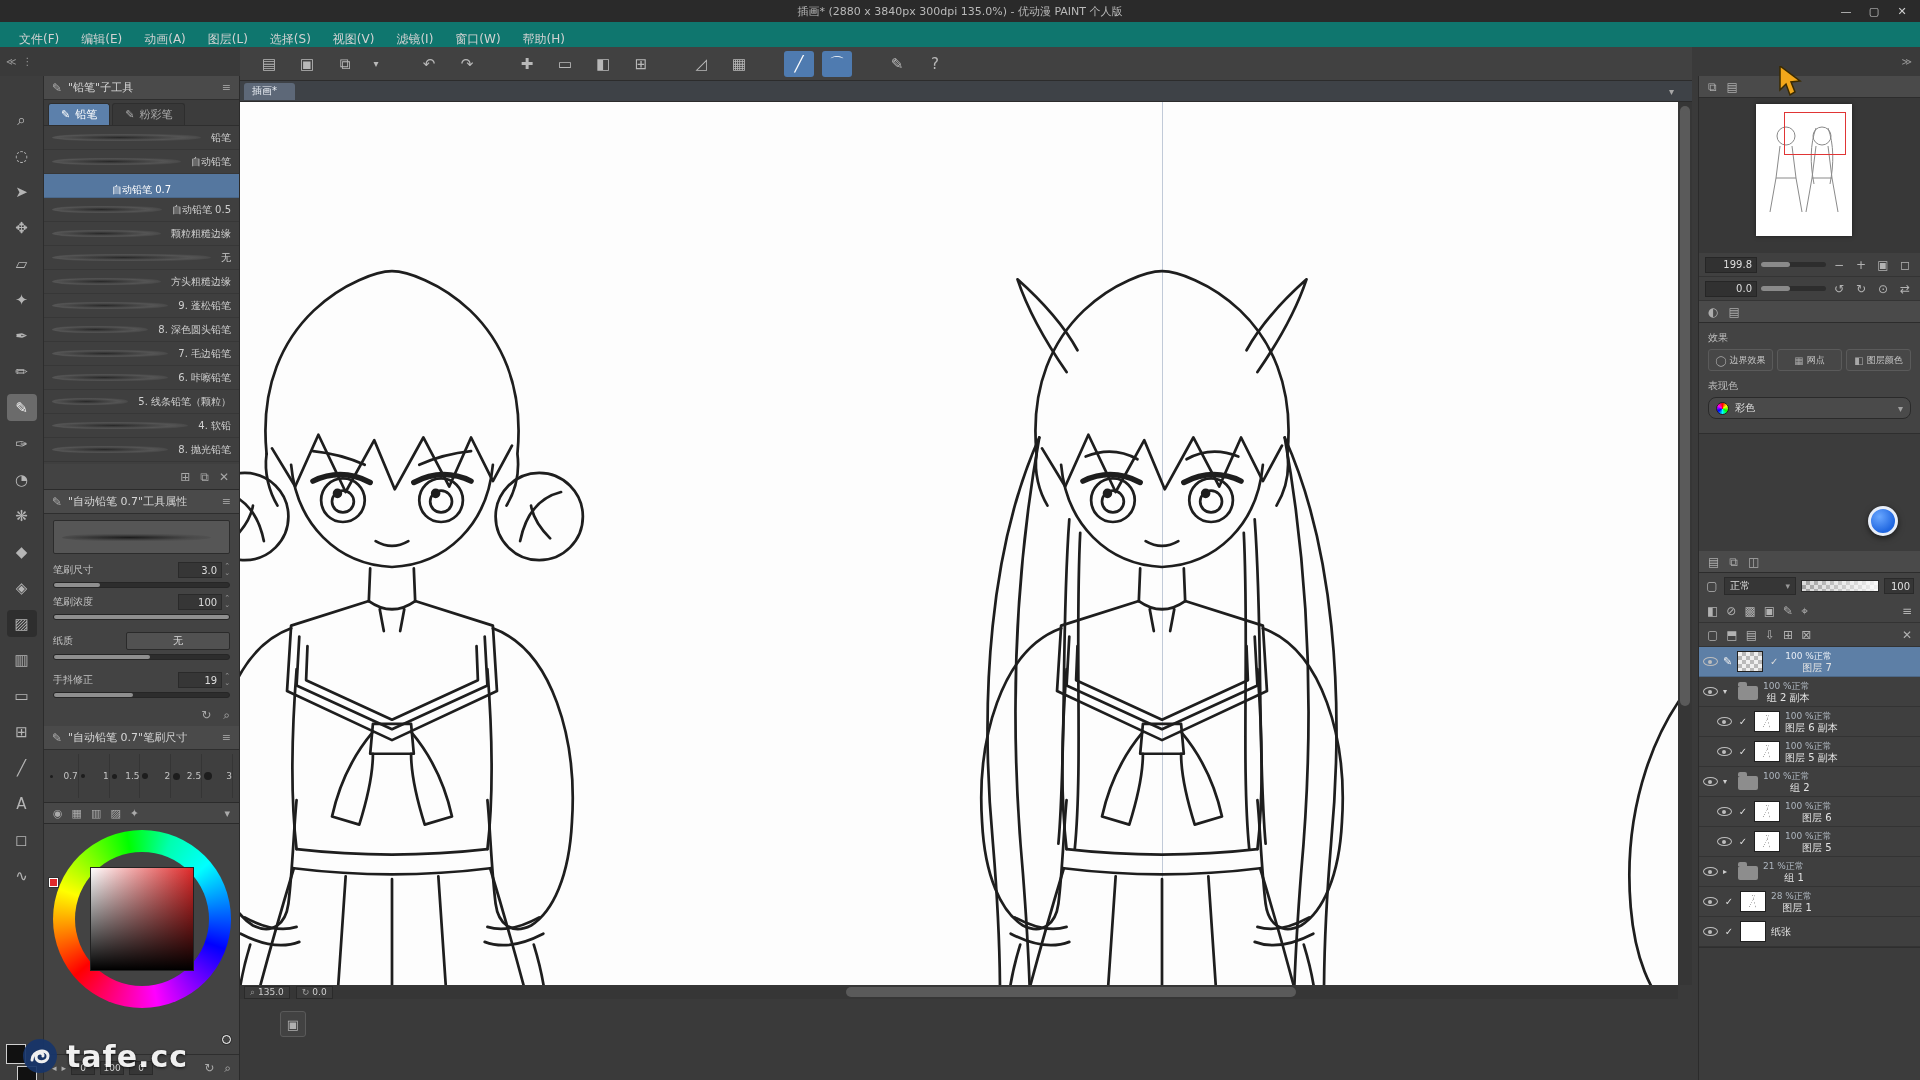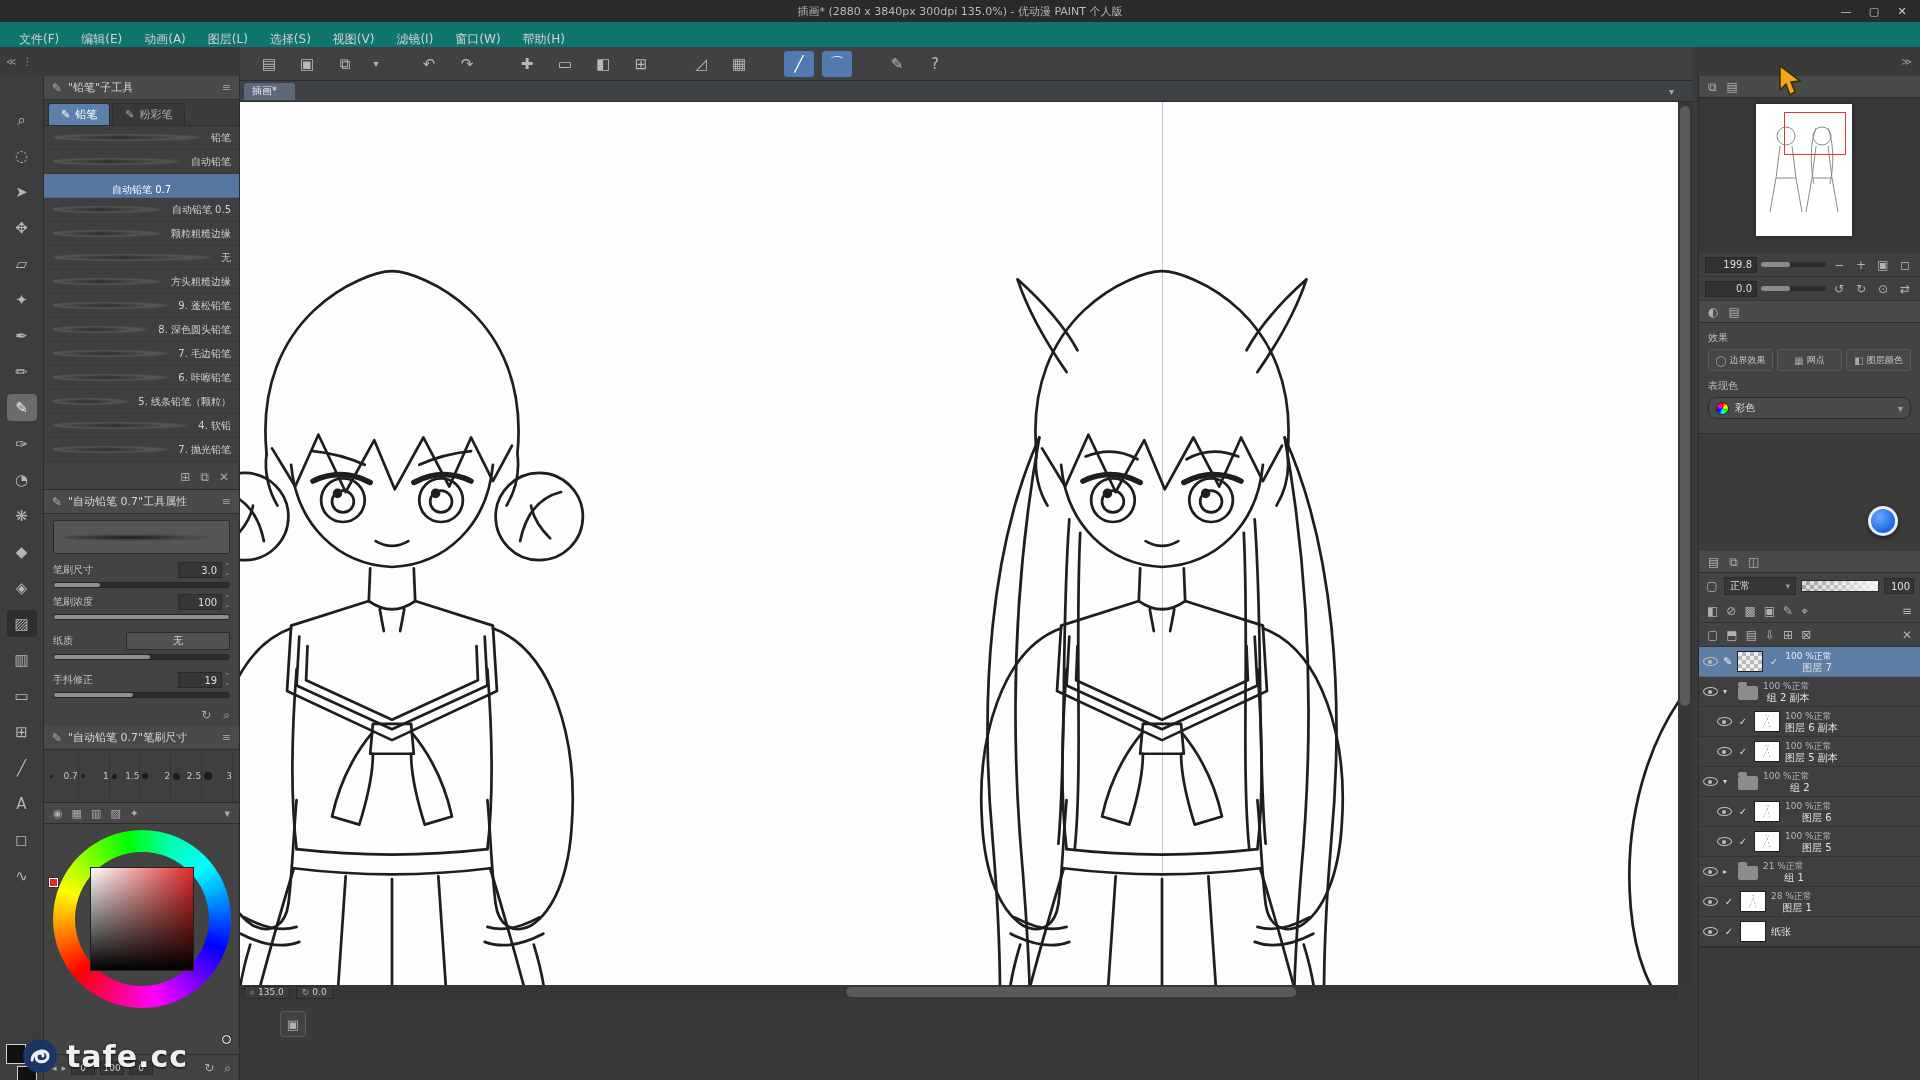--- a/index.html
+++ b/index.html
@@ -339,21 +339,21 @@
       <div class="brow">
           <span class="stroke"></span>
           <span class="blabel">5. 线条铅笔（颗粒）</span>
         </div>
       <div class="brow">
           <span class="stroke"></span>
           <span class="blabel">4. 软铅</span>
         </div>
       <div class="brow">
           <span class="stroke"></span>
-          <span class="blabel">7. 抛光铅笔</span>
+          <span class="blabel">8. 抛光铅笔</span>
         </div>
     </div>
 
     <div class="listfoot">
       <span>⊞</span>
       <span>⧉</span>
       <span>✕</span>
     </div>
 
     <div class="phdr">

